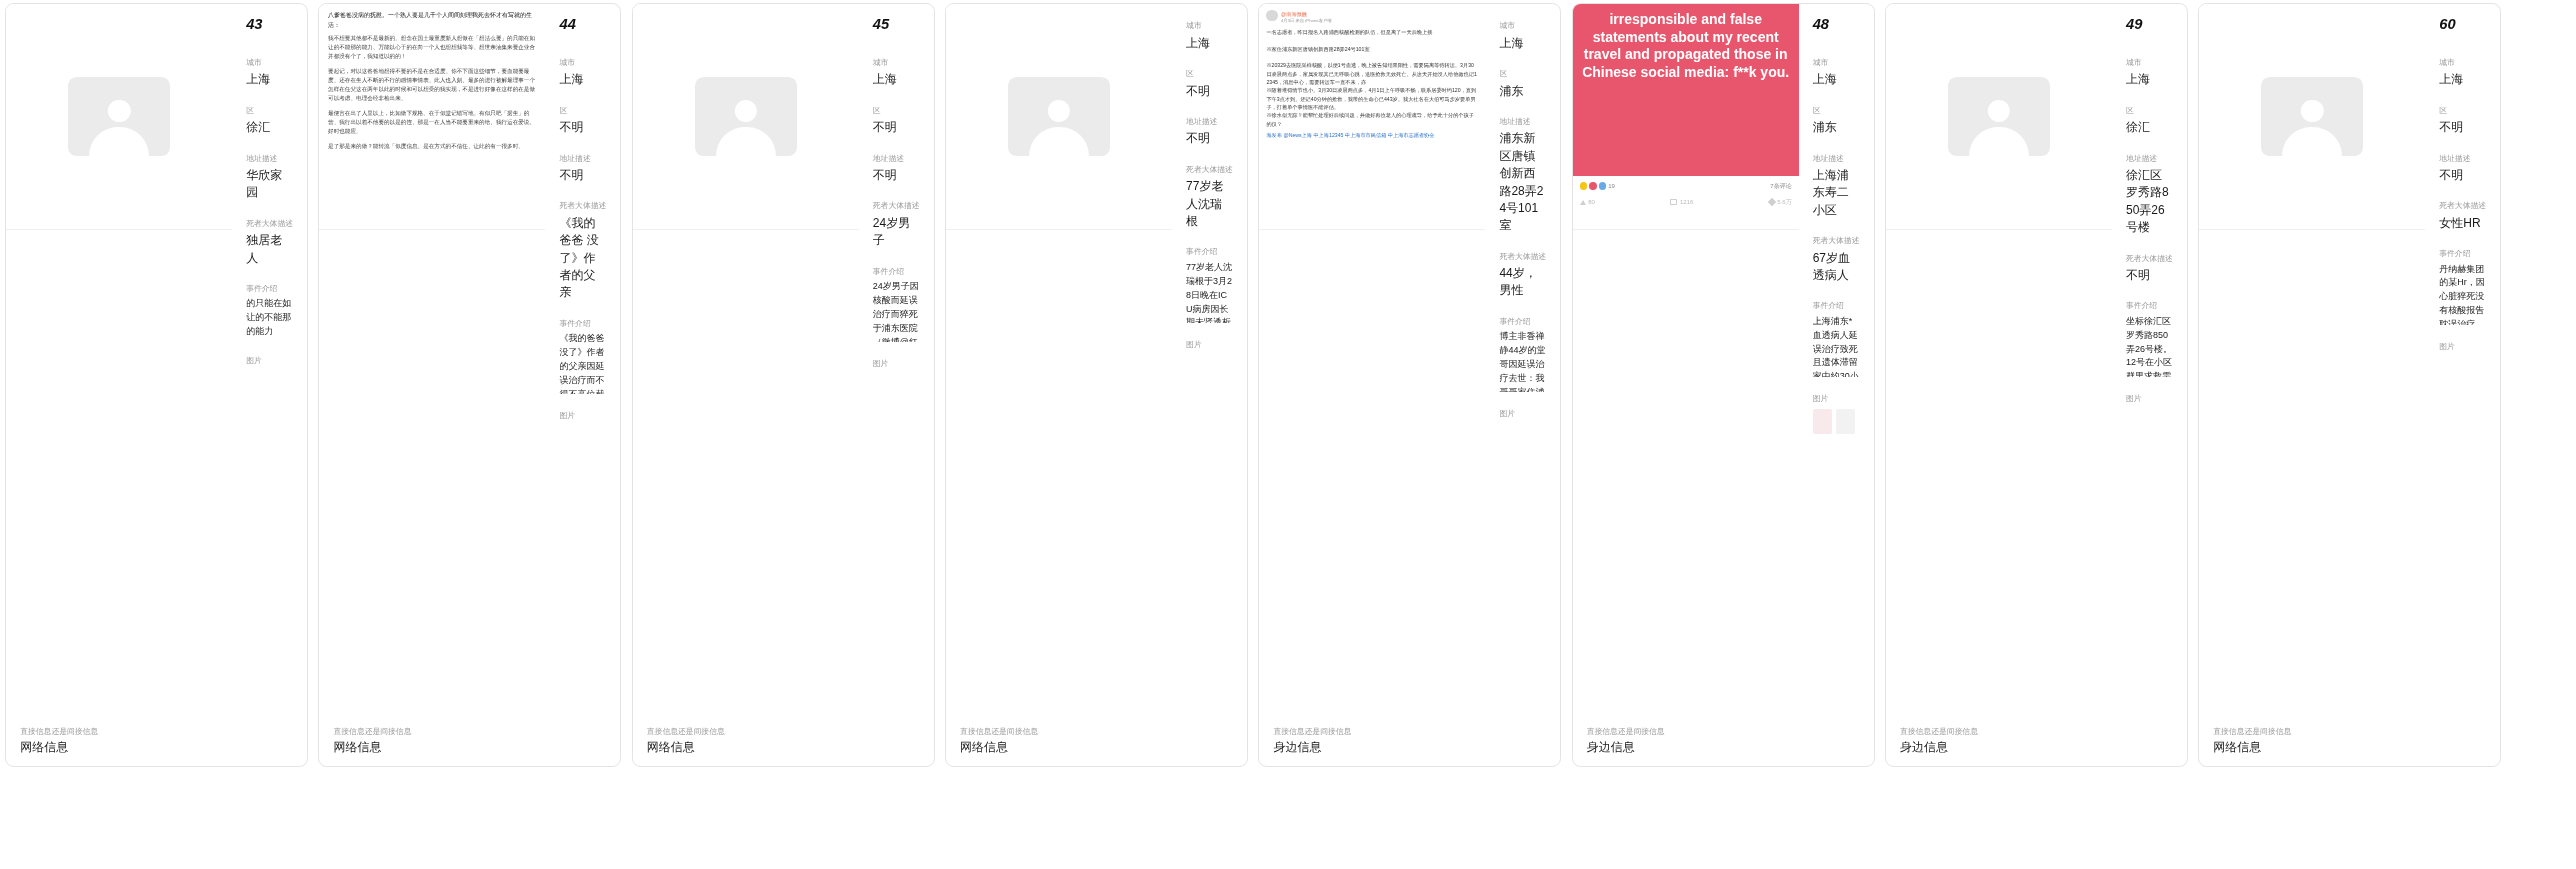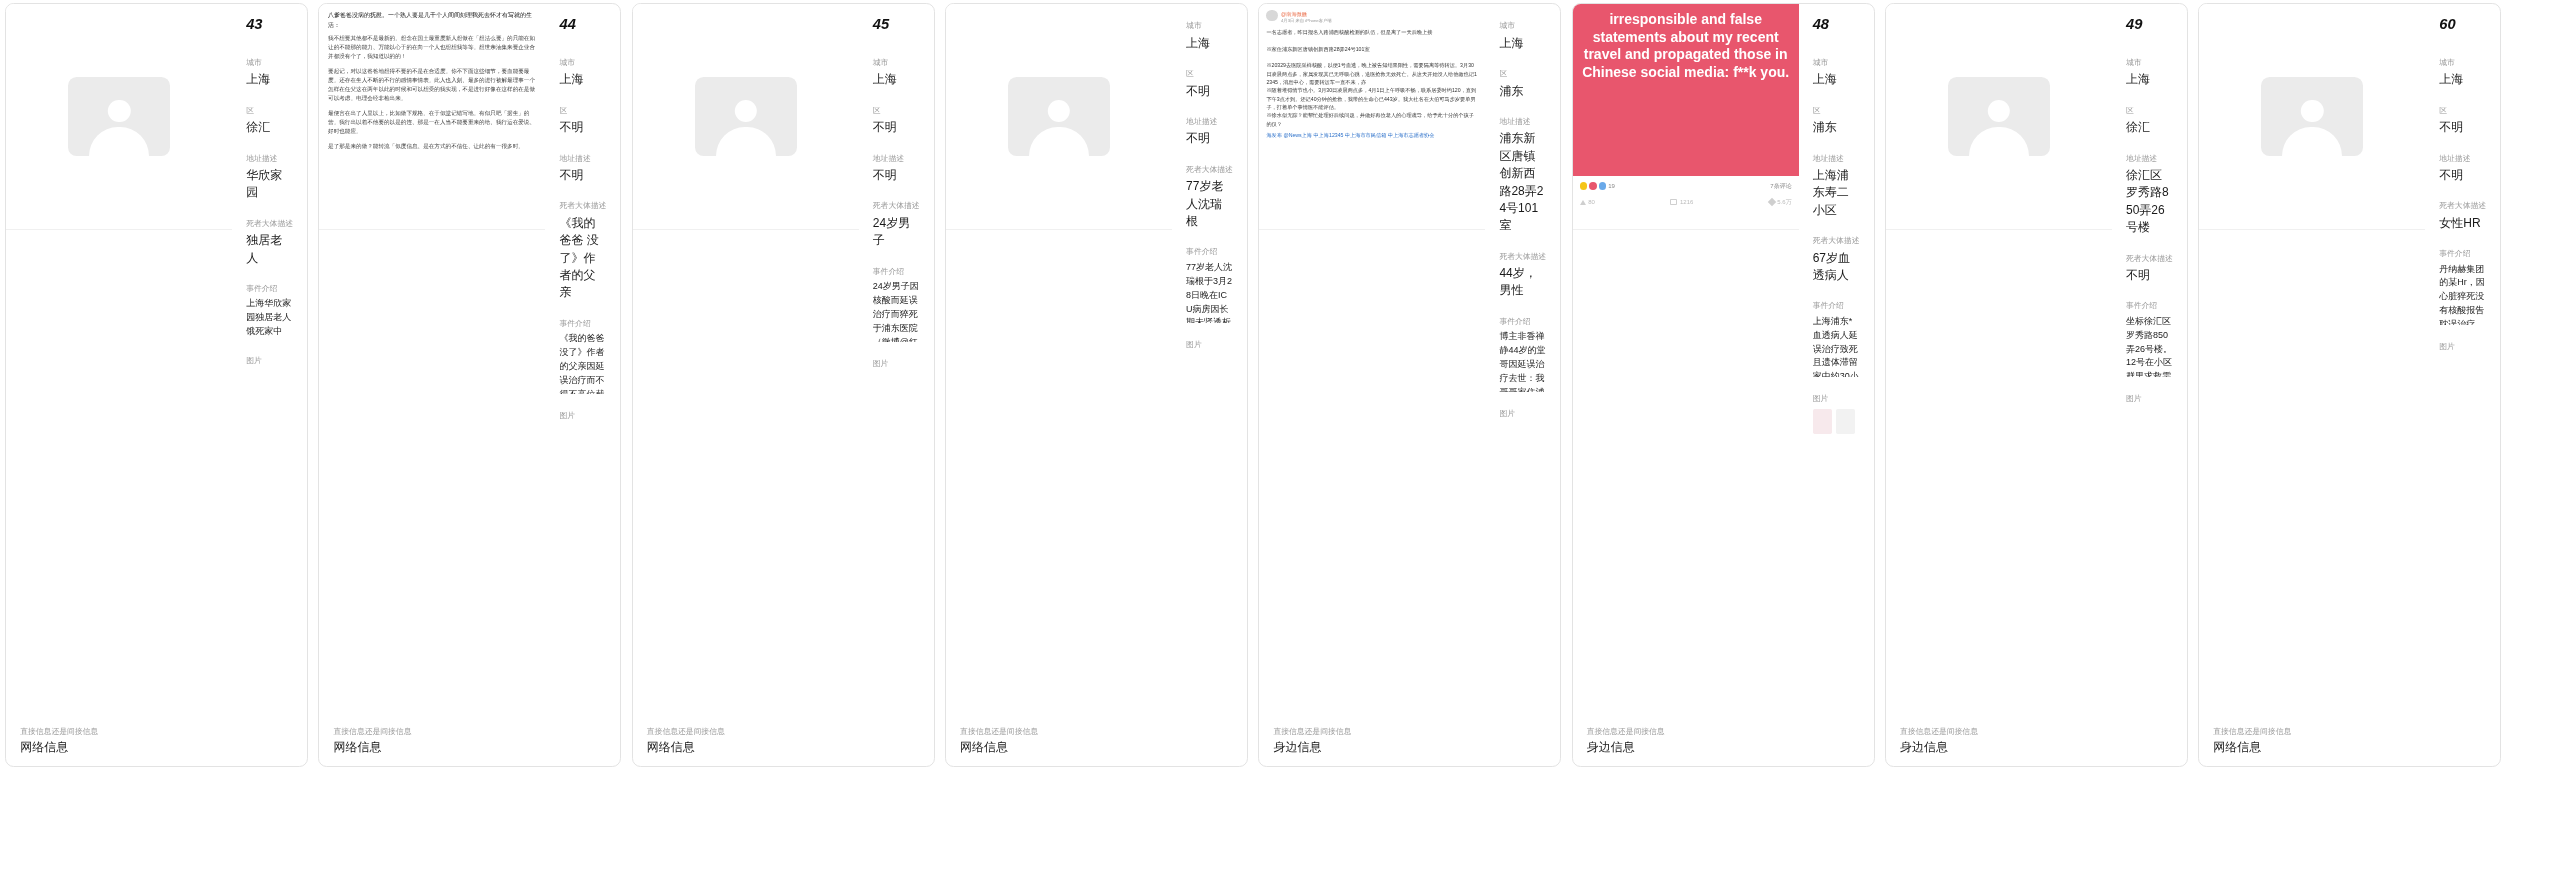--- a/index.html
+++ b/index.html
@@ -197,21 +197,21 @@
         <div class="num">43</div>
         <div class="flabel">城市</div>
         <div class="fval">上海</div>
         <div class="flabel">区</div>
         <div class="fval">徐汇</div>
         <div class="flabel">地址描述</div>
         <div class="fval">华欣家园</div>
         <div class="flabel">死者大体描述</div>
         <div class="fval">独居老人</div>
         <div class="flabel">事件介绍</div>
-        <div class="desc">上海华欣家园独居老人饿死家中</div>
+        <div class="desc">的只能在如让的不能那的能力</div>
         <div class="flabel">图片</div>
         <div class="pics"></div>
       </div>
       <div class="bottom-fix">
         <div class="flabel" style="margin-top: 0px;">直接信息还是间接信息</div>
         <div class="fval">网络信息</div>
       </div>
     </div>
     <div class="card">
       <div class="media">

